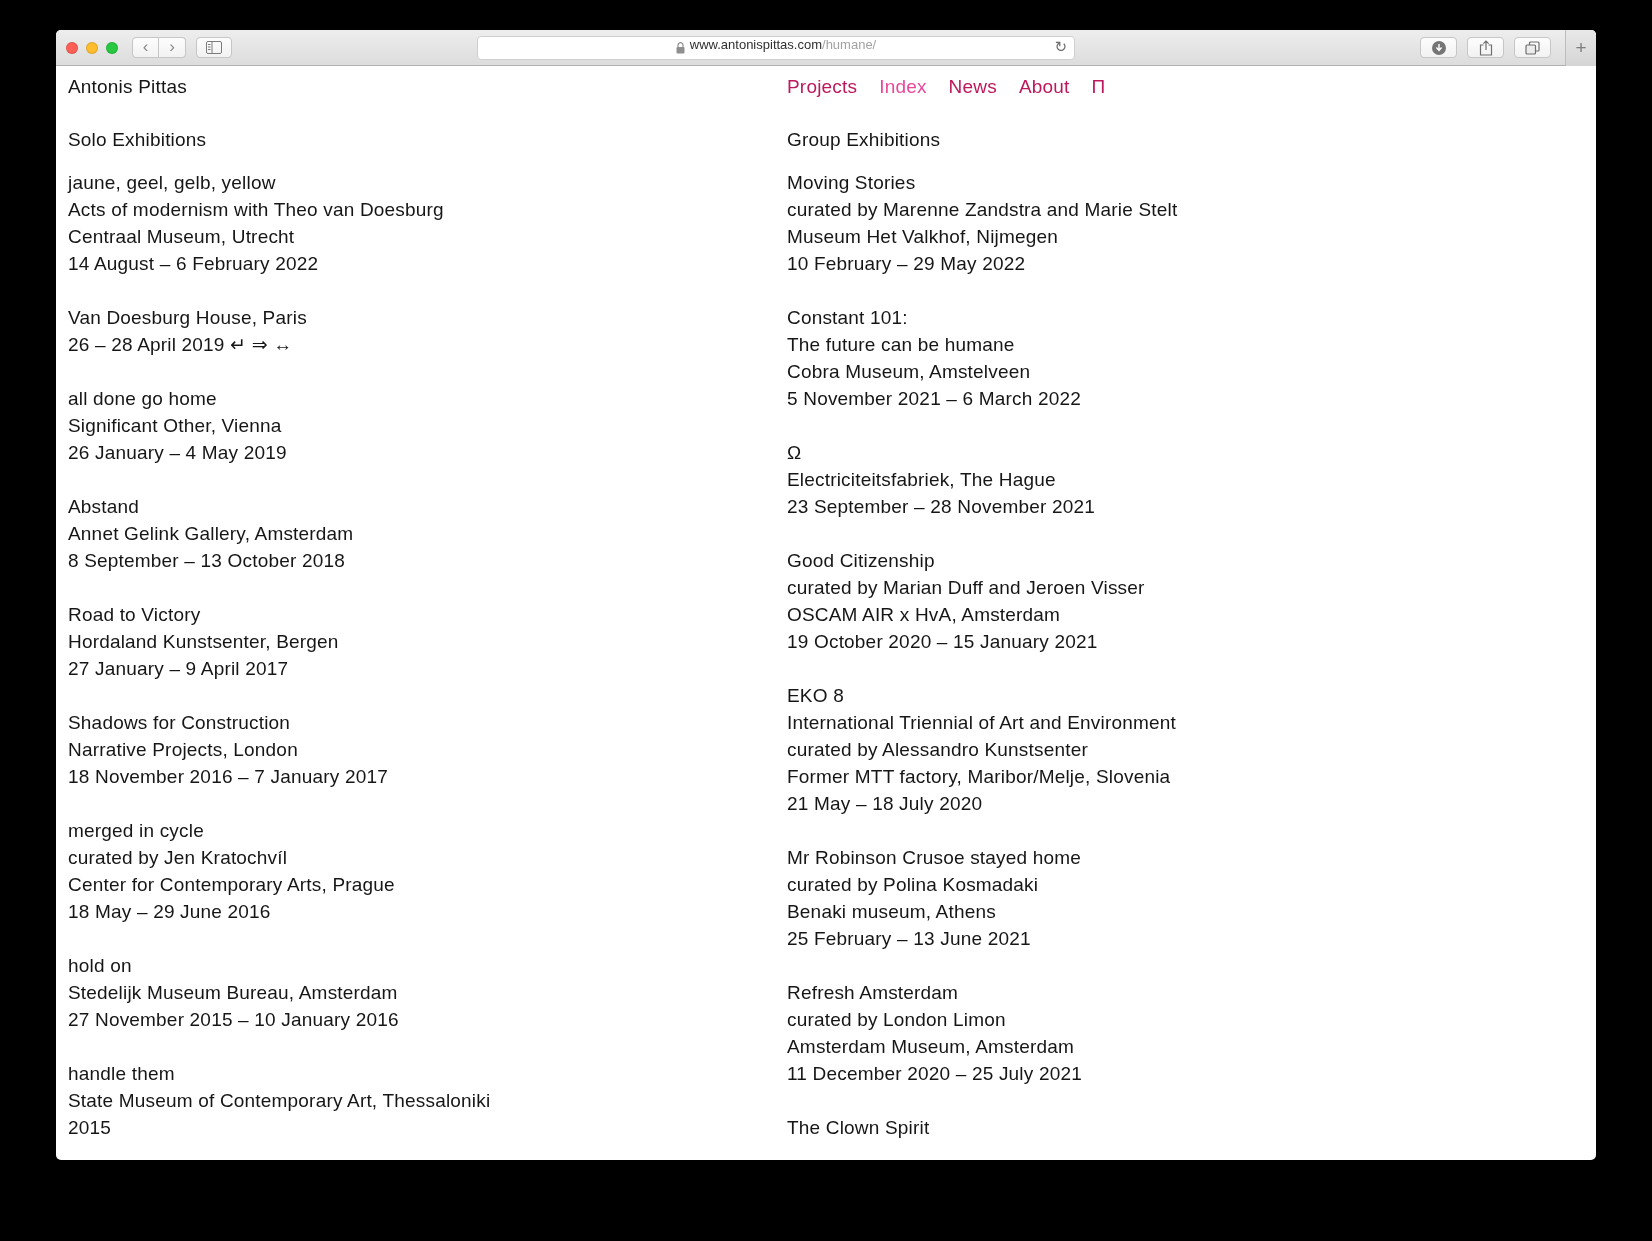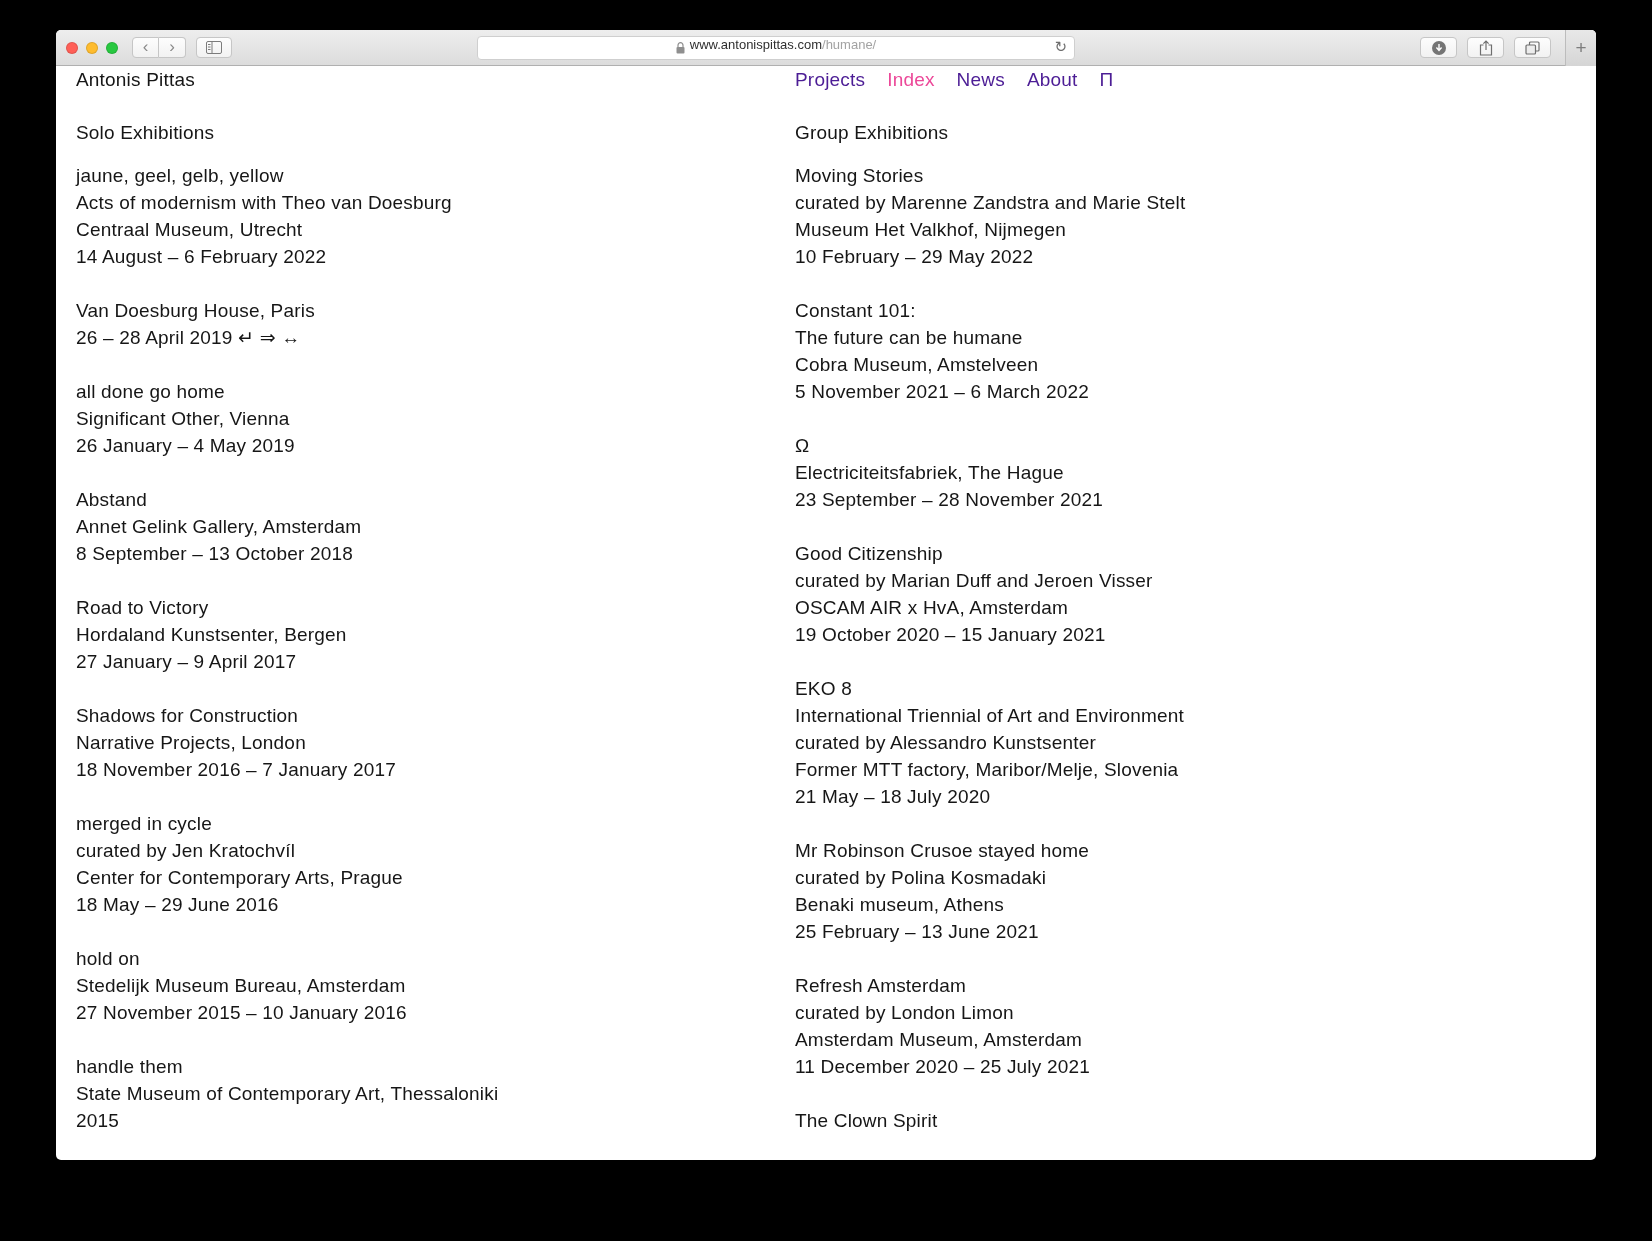--- a/index.html
+++ b/index.html
@@ -24,26 +24,26 @@
   .urlbar .path{color:#a3a3a3;}
   .urlbar .lock{margin-right:5px;display:flex;align-items:center;}
   .reload{position:absolute;right:7px;top:1px;color:#6f6f6f;font-size:15px;cursor:default;}
   .rightbtns{display:flex;gap:10px;align-items:center;margin-right:12px;}
   .rightbtns .btn{width:37px;}
   .plusseg{width:30px;height:36px;margin-left:2px;background:linear-gradient(#e8e8e8,#d5d5d5);
     border-left:1px solid #bcbcbc;display:flex;align-items:center;justify-content:center;
     color:#7d7d7d;font-size:19px;}
   .icon{display:block;}
   
-  .content{height:1094px;overflow:hidden;box-sizing:border-box;padding:0 0 0 12px;
-    display:grid;grid-template-columns:719px 1fr;color:#161616;margin-left:8px;}
+  .content{height:1094px;overflow:hidden;box-sizing:border-box;padding:7px 0 0 12px;
+    display:grid;grid-template-columns:719px 1fr;color:#161616;}
   .col{min-width:0;}
   .pagetitle{font-size:19px;line-height:27px;font-weight:500;letter-spacing:.01em;}
   .mainnav{display:flex;gap:22px;font-size:19px;line-height:27px;font-weight:500;letter-spacing:.01em;}
-  .mainnav a{color:#4c1d95;text-decoration:none;cursor:pointer;}
+  .mainnav a{color:#be185d;text-decoration:none;cursor:pointer;}
   .mainnav a.active{color:#ec4899;}
   .heading{font-size:19px;line-height:27px;font-weight:500;letter-spacing:.01em;margin:26px 0 16px 0;
     text-decoration-thickness:2px;text-underline-offset:4px;}
   .entry{margin-bottom:27px;}
   .line{font-size:19px;line-height:27px;font-weight:500;letter-spacing:.01em;white-space:nowrap;}
 </style>
 </head>
 <body>
 
 <div class="window">

